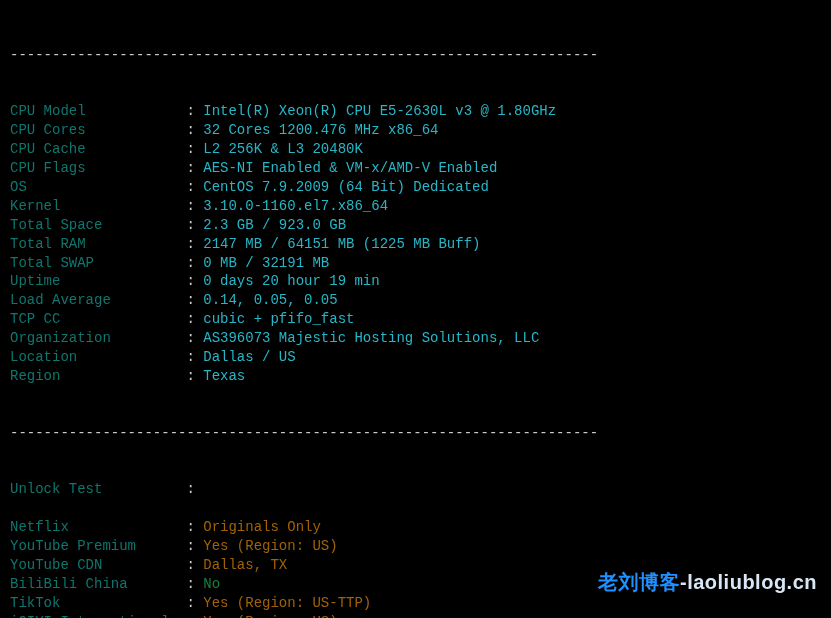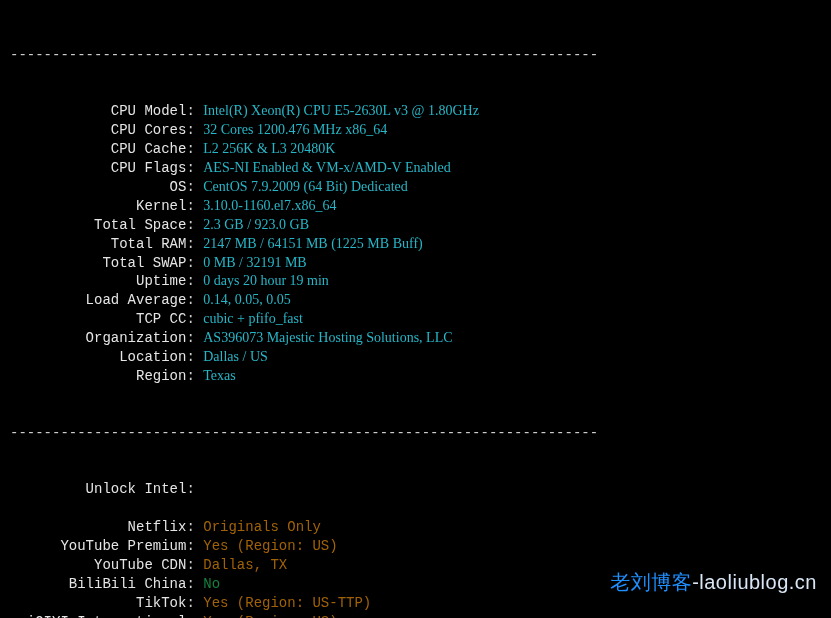--- a/index.html
+++ b/index.html
@@ -13,51 +13,51 @@
     width: 831px;
     height: 618px;
     overflow: hidden;
     position: relative;
   }
   .terminal {
     padding: 8px 10px;
     white-space: pre;
   }
   .row { white-space: pre; }
-  .label { color: #e5e5e5; display: inline-block; width: 21ch; text-align: right; }
+  .label { color: #0f766e; display: inline-block; width: 21ch; }
   .colon { color: #cccccc; }
-  .cyan { color: #27b6c7; font-family: Liberation Serif, serif; }
+  .cyan { color: #27b6c7; }
   .green { color: #a16207; }
   .red { color: #15803d; }
   .divider { color: #cccccc; }
   .watermark {
     position: absolute;
     right: 14px;
     bottom: 22px;
     font-family: Arial, sans-serif;
-    font-weight: normal;
+    font-weight: bold;
     font-size: 20px;
     letter-spacing: .5px;
     pointer-events: none;
   }
   .watermark .cn { color: #1e90ff; }
   .watermark .en { color: #d8e6f5; }
 </style>
 </head>
 <body>
 
 <div class="terminal">
 
 <div class="row divider">----------------------------------------------------------------------</div>
 
 <div id="sys-block"><div class="row"><span class="label">CPU Model</span><span class="colon">: </span><span class="cyan">Intel(R) Xeon(R) CPU E5-2630L v3 @ 1.80GHz</span></div><div class="row"><span class="label">CPU Cores</span><span class="colon">: </span><span class="cyan">32 Cores 1200.476 MHz x86_64</span></div><div class="row"><span class="label">CPU Cache</span><span class="colon">: </span><span class="cyan">L2 256K &amp; L3 20480K</span></div><div class="row"><span class="label">CPU Flags</span><span class="colon">: </span><span class="cyan">AES-NI Enabled &amp; VM-x/AMD-V Enabled</span></div><div class="row"><span class="label">OS</span><span class="colon">: </span><span class="cyan">CentOS 7.9.2009 (64 Bit) Dedicated</span></div><div class="row"><span class="label">Kernel</span><span class="colon">: </span><span class="cyan">3.10.0-1160.el7.x86_64</span></div><div class="row"><span class="label">Total Space</span><span class="colon">: </span><span class="cyan">2.3 GB / 923.0 GB</span></div><div class="row"><span class="label">Total RAM</span><span class="colon">: </span><span class="cyan">2147 MB / 64151 MB (1225 MB Buff)</span></div><div class="row"><span class="label">Total SWAP</span><span class="colon">: </span><span class="cyan">0 MB / 32191 MB</span></div><div class="row"><span class="label">Uptime</span><span class="colon">: </span><span class="cyan">0 days 20 hour 19 min</span></div><div class="row"><span class="label">Load Average</span><span class="colon">: </span><span class="cyan">0.14, 0.05, 0.05</span></div><div class="row"><span class="label">TCP CC</span><span class="colon">: </span><span class="cyan">cubic + pfifo_fast</span></div><div class="row"><span class="label">Organization</span><span class="colon">: </span><span class="cyan">AS396073 Majestic Hosting Solutions, LLC</span></div><div class="row"><span class="label">Location</span><span class="colon">: </span><span class="cyan">Dallas / US</span></div><div class="row"><span class="label">Region</span><span class="colon">: </span><span class="cyan">Texas</span></div></div>
 
 <div class="row divider">----------------------------------------------------------------------</div>
 
-<div class="row"><span class="label">Unlock Intel</span><span class="colon">: </span></div>
+<div class="row"><span class="label">Unlock Test</span><span class="colon">: </span></div>
 <div id="unlock-block"><div class="row"><span class="label">Netflix</span><span class="colon">: </span><span class="green">Originals Only</span></div><div class="row"><span class="label">YouTube Premium</span><span class="colon">: </span><span class="green">Yes (Region: US)</span></div><div class="row"><span class="label">YouTube CDN</span><span class="colon">: </span><span class="green">Dallas, TX</span></div><div class="row"><span class="label">BiliBili China</span><span class="colon">: </span><span class="red">No</span></div><div class="row"><span class="label">TikTok</span><span class="colon">: </span><span class="green">Yes (Region: US-TTP)</span></div><div class="row"><span class="label">iQIYI International</span><span class="colon">: </span><span class="green">Yes (Region: US)</span></div></div>
 
 
 
 
 
 
 
 </div>
 

